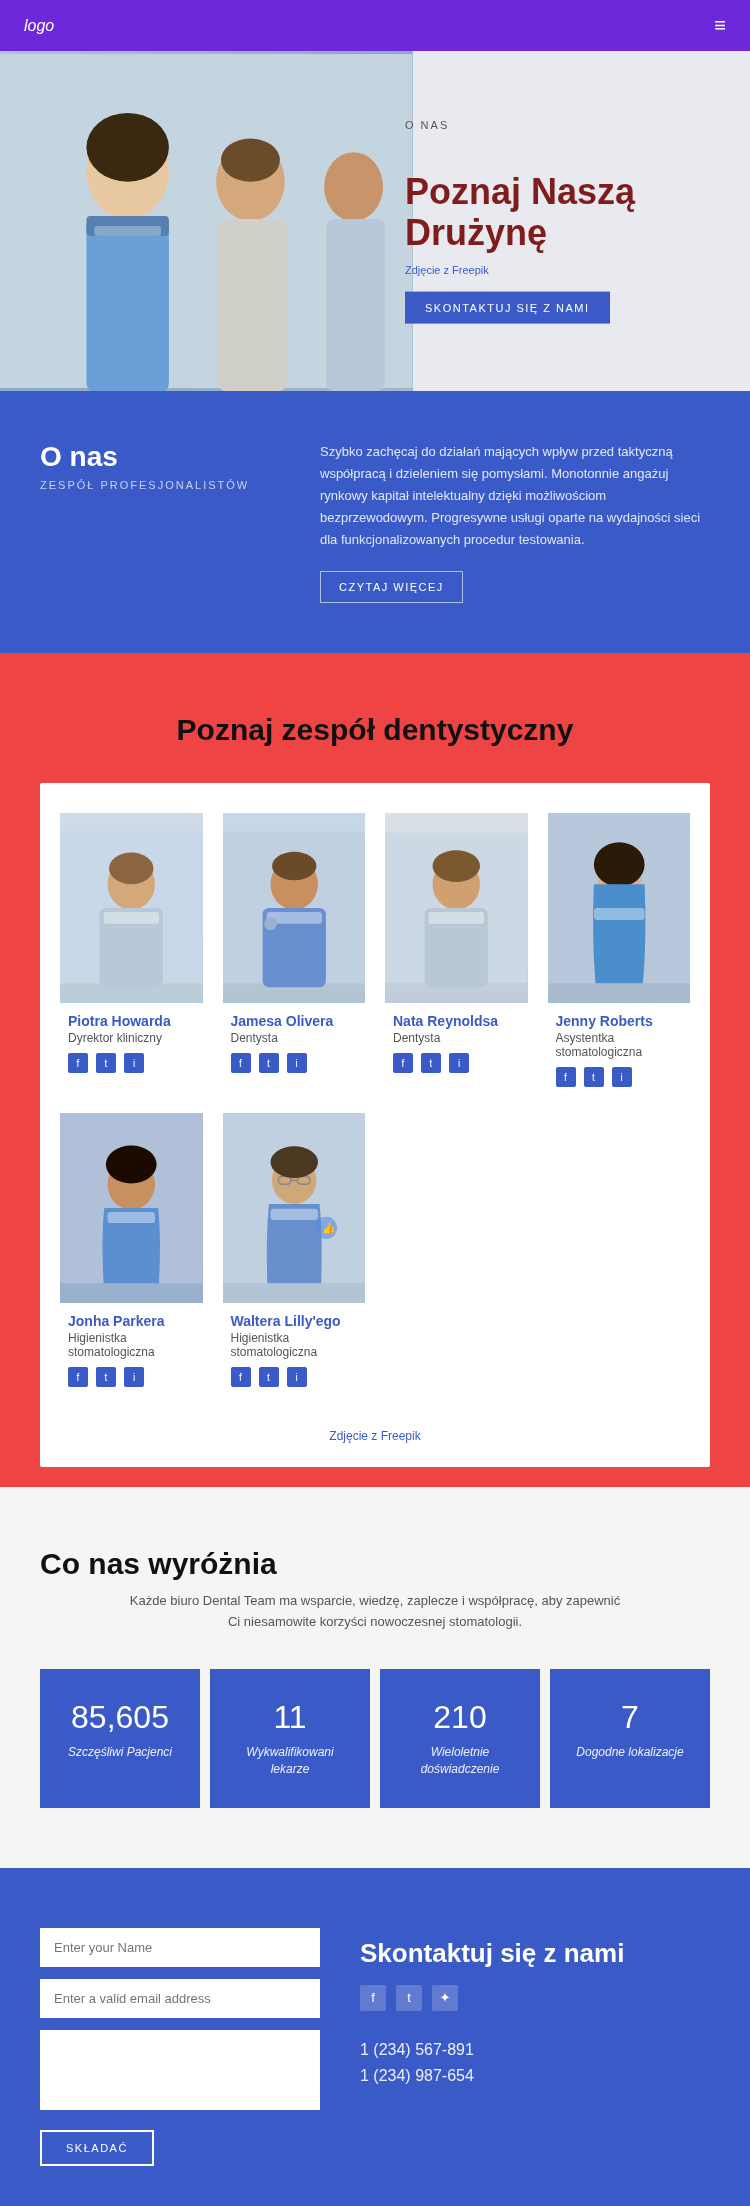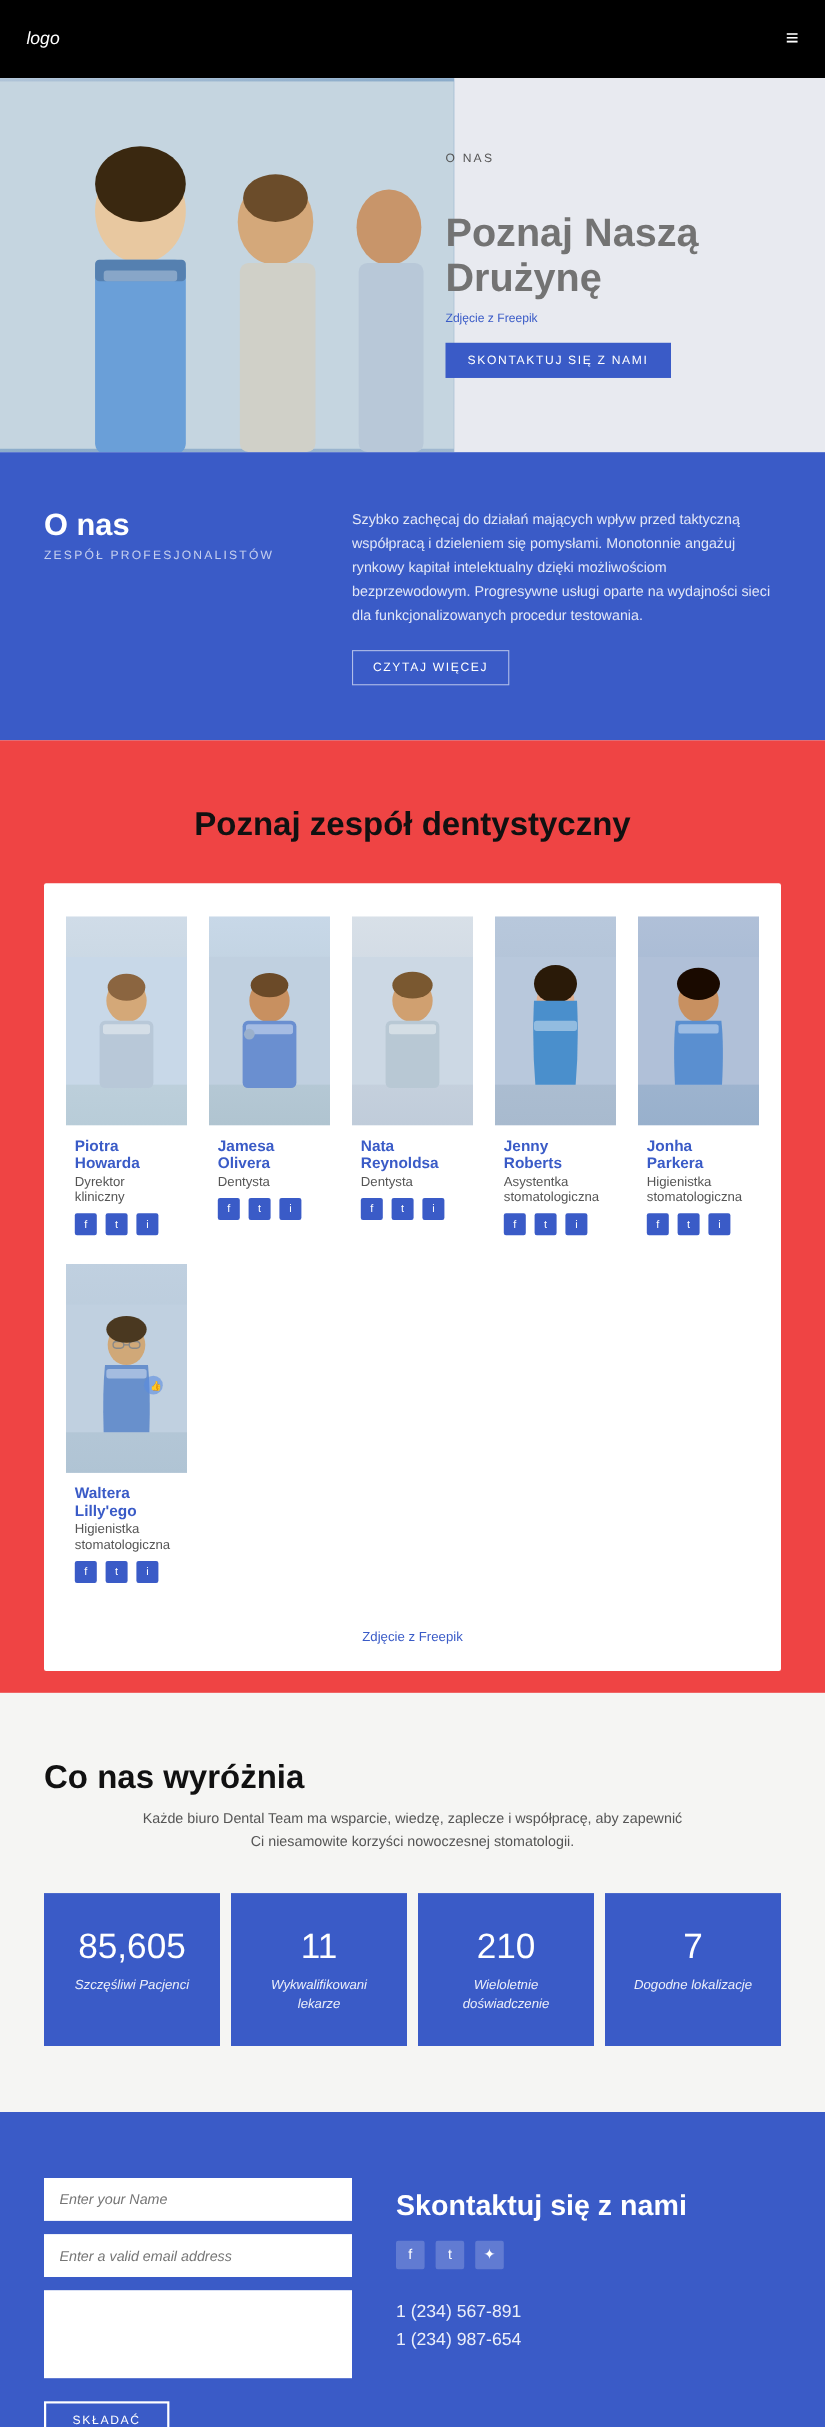--- a/index.html
+++ b/index.html
@@ -1,24 +1,24 @@
 <!DOCTYPE html>
 <html><head>
   <meta charset="utf-8">
   <style>
     * { margin: 0; padding: 0; box-sizing: border-box; }
     body { font-family: 'Helvetica Neue', Arial, sans-serif; width: 750px; background: #fff; }
 
     
     .navbar {
-      background: #000000;
+      background: #6d28d9;
       display: flex;
       justify-content: space-between;
       align-items: center;
-      padding: 24px 24px;
+      padding: 14px 24px;
     }
     .navbar-logo { color: #fff; font-size: 16px; font-style: italic; }
     .navbar-menu-icon { color: #fff; font-size: 20px; cursor: pointer; }
 
     
     .hero {
       position: relative;
       height: 340px;
       overflow: hidden;
       background: #e8eaf0;
@@ -43,21 +43,21 @@
     .hero-overtitle {
       font-size: 11px;
       letter-spacing: 2px;
       color: #555;
       text-transform: uppercase;
       margin-bottom: 8px;
     }
     .hero-title {
       font-size: 36px;
       font-weight: 800;
-      color: #737373;
+      color: #7f1d1d;
       line-height: 1.15;
       margin-bottom: 10px;
       margin-top: 40px;
     }
     .hero-photo-credit {
       font-size: 11px;
       color: #666;
       margin-bottom: 16px;
     }
     .hero-photo-credit span { color: #3a5bc7; }
@@ -101,21 +101,21 @@
     
     .team-section { padding: 60px 40px 20px; background: #ef4444; }
     .team-title { text-align: center; font-size: 30px; font-weight: 700; color: #111; margin-bottom: 36px; }
     .team-grid-container {
       background: #fff;
       padding: 30px 20px 20px;
       border-radius: 2px;
     }
     .team-grid {
       display: grid;
-      grid-template-columns: 1fr 1fr 1fr 1fr 1fr;
+      grid-template-columns: 1fr 1fr 1fr 1fr;
       gap: 20px;
       margin-bottom: 20px;
     }
     .team-card { background: #fff; overflow: hidden; }
     .team-card-photo {
       width: 100%;
       height: 190px;
       background: #c8d8e8;
       position: relative;
       overflow: hidden;
@@ -170,21 +170,20 @@
     .contact-form-area { width: 280px; flex-shrink: 0; }
     .form-input {
       width: 100%;
       padding: 12px 14px;
       margin-bottom: 12px;
       border: none;
       background: #fff;
       font-size: 13px;
       color: #555;
       outline: none;
-      font-style: italic;
     }
     .form-textarea {
       width: 100%;
       padding: 12px 14px;
       margin-bottom: 16px;
       border: none;
       background: #fff;
       font-size: 13px;
       color: #555;
       outline: none;

